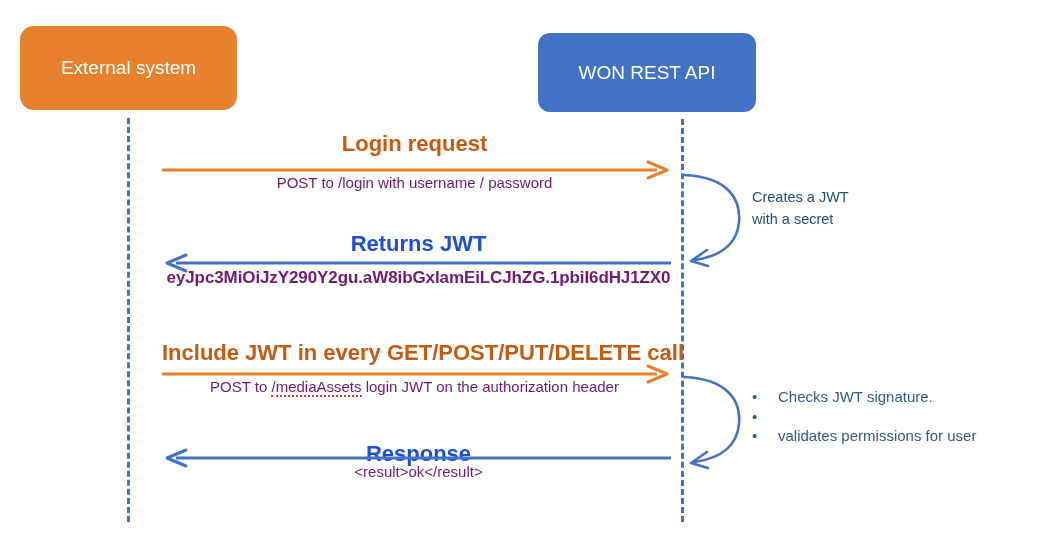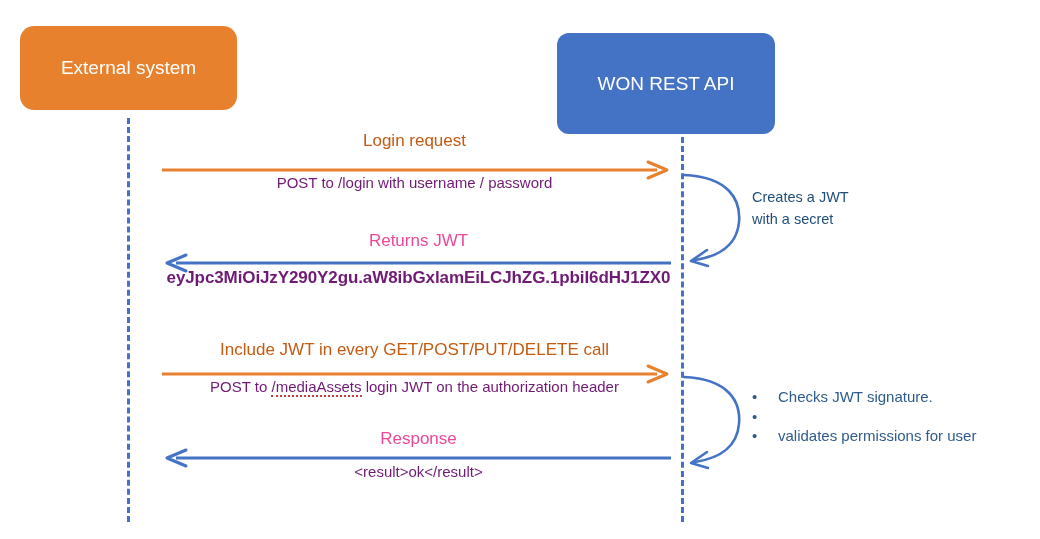--- a/index.html
+++ b/index.html
@@ -32,24 +32,24 @@
   #actor-external {
     left: 20px;
     top: 26px;
     width: 217px;
     height: 84px;
     background: #E8812E;
     font-size: 19px;
     border-radius: 14px;
   }
   #actor-api {
-    left: 557px;
+    left: 538px;
     top: 33px;
     width: 218px;
-    height: 101px;
+    height: 79px;
     background: #4472C4;
     font-size: 19px;
     border-radius: 12px;
   }
 
   
   .lifeline {
     position: absolute;
     width: 0;
     border-left: 3px dashed #4472C4;
@@ -66,26 +66,26 @@
   }
 
   
   .msg {
     position: absolute;
   }
   .msg-title {
     position: absolute;
     width: 100%;
     text-align: center;
-    font-weight: normal;
-    font-size: 17px;
+    font-weight: bold;
+    font-size: 22px;
     white-space: nowrap;
   }
   .msg-title.orange { color: #C55A11; }
-  .msg-title.blue   { color: #ec4899; }
+  .msg-title.blue   { color: #1d4ed8; }
 
   .msg-sub {
     position: absolute;
     width: 100%;
     text-align: center;
     font-size: 15px;
     color: #701a75;
     white-space: nowrap;
   }
   .msg-sub.mono-jwt {
@@ -169,21 +169,21 @@
     <svg class="arrow-svg" style="left:0px; top:25px;" width="508" height="18">
       <line x1="0" y1="9" x2="495" y2="9" stroke="#E8812E" stroke-width="3"></line>
       <polyline points="486,1 505,9 486,17" fill="none" stroke="#E8812E" stroke-width="3" stroke-linecap="round" stroke-linejoin="round"></polyline>
     </svg>
     <div class="msg-sub" style="top:38px;">
       <span>POST to </span><span class="spell">/mediaAssets</span><span> login JWT on the authorization header</span>
     </div>
   </div>
 
   <div class="msg" style="left:166px; top:425px; width:505px;">
-    <div class="msg-title blue" style="top:4px;">Response</div>
+    <div class="msg-title blue" style="top:16px;">Response</div>
     <svg class="arrow-svg" style="left:0px; top:24px;" width="508" height="18">
       <line x1="10" y1="9" x2="505" y2="9" stroke="#4472C4" stroke-width="3"></line>
       <polyline points="20,1 1,9 20,17" fill="none" stroke="#4472C4" stroke-width="3" stroke-linecap="round" stroke-linejoin="round"></polyline>
     </svg>
     <div class="msg-sub" style="top:38px;">&lt;result&gt;ok&lt;/result&gt;</div>
   </div>
 
   <svg class="arrow-svg" style="left:681px; top:170px;" width="70" height="98">
     <path d="M 3 5 C 48 7, 60 30, 58 52 C 56 74, 40 86, 14 90" fill="none" stroke="#4472C4" stroke-width="2.6" stroke-linecap="round"></path>
     <polyline points="26,80 10,91 27,96" fill="none" stroke="#4472C4" stroke-width="2.6" stroke-linecap="round" stroke-linejoin="round"></polyline>

